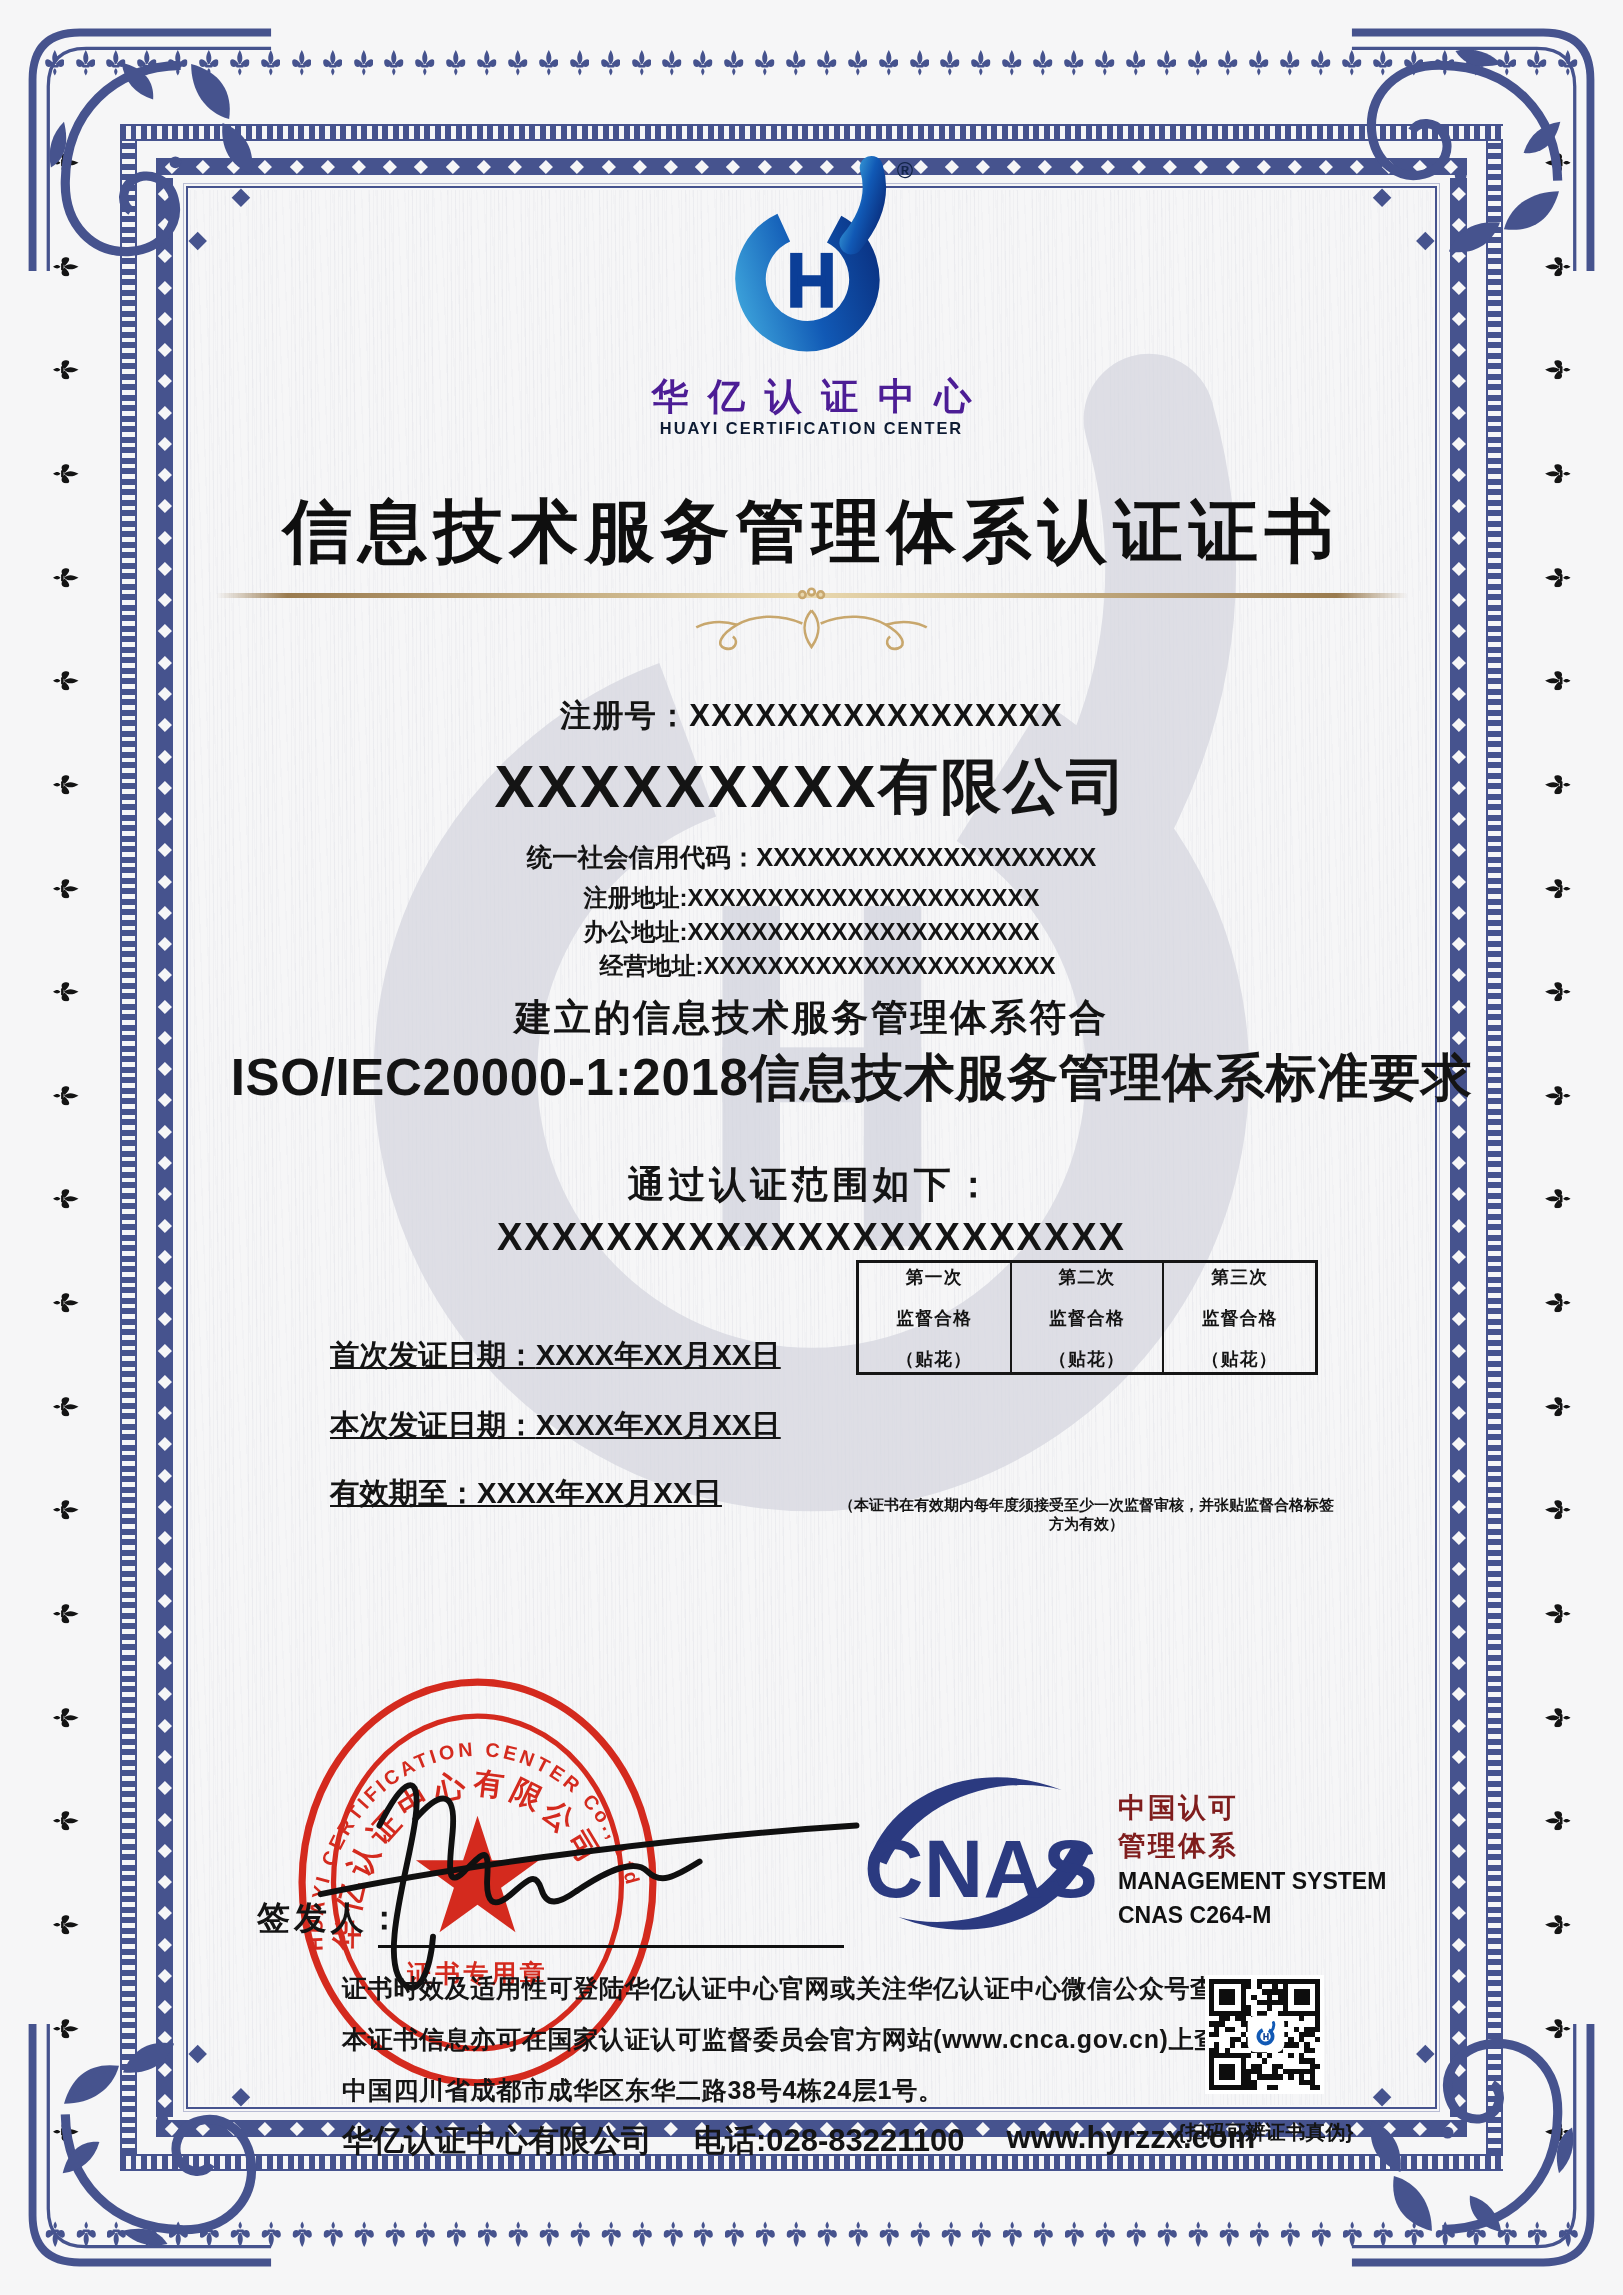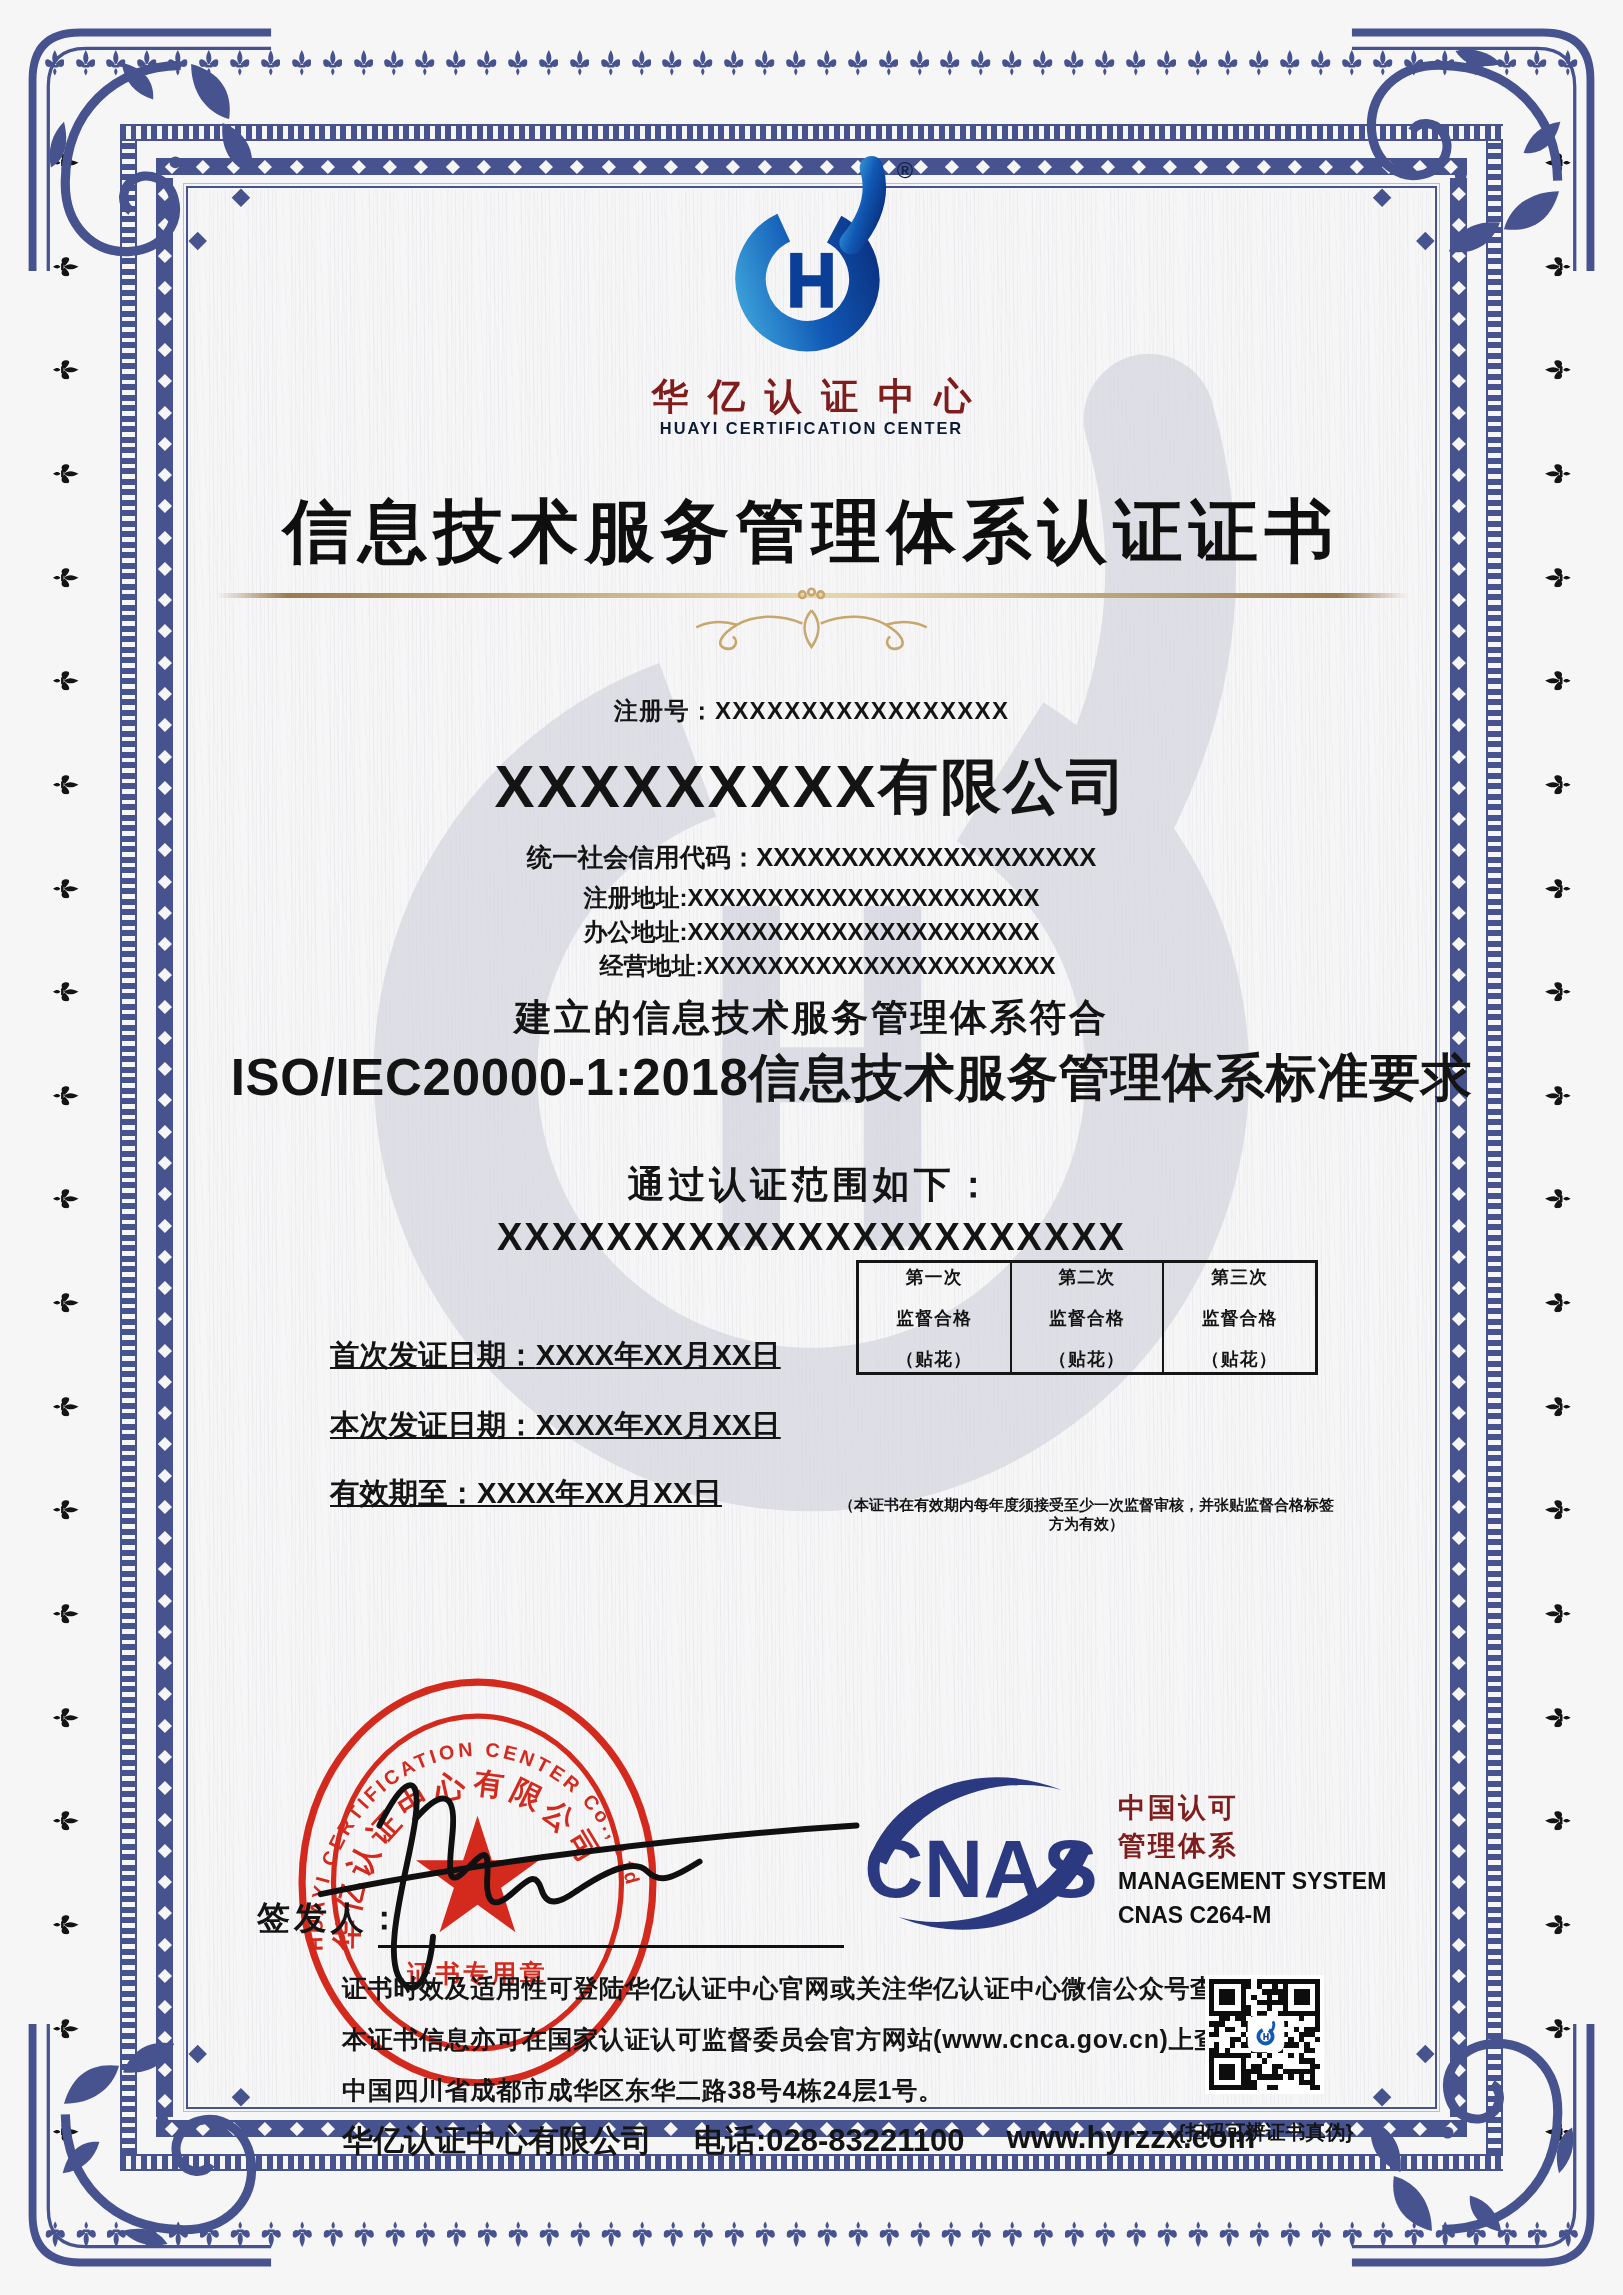--- a/index.html
+++ b/index.html
@@ -45,30 +45,30 @@
   .inner-frame{left:186px;top:186px;right:186px;bottom:186px;border:2px solid #46538e;
                outline:0.7px solid #b9bdd4;outline-offset:2px;}
   .corner{width:249px;height:249px;color:#46538e;}
   .corner-tl{left:26px;top:26px;}
   .corner-tr{right:26px;top:26px;transform:rotate(90deg);}
   .corner-br{right:26px;bottom:26px;transform:rotate(180deg);}
   .corner-bl{left:26px;bottom:26px;transform:rotate(270deg);}
 
   
   .logo-svg{left:710px;top:152px;width:203px;height:216px;}
-  .brand-cn{top:372px;font-size:37px;font-weight:900;letter-spacing:19.6px;text-indent:19.6px;color:#7f1d1d;}
+  .brand-cn{top:372px;font-size:37px;font-weight:900;letter-spacing:19.6px;text-indent:19.6px;color:#4c1d95;}
   .brand-en{top:419px;font-size:16.4px;font-weight:800;letter-spacing:2px;color:#0d1b33;}
 
   .cert-title{top:486px;font-size:69px;font-weight:900;letter-spacing:6.5px;color:#0f0f0f;}
   .gold-line{left:216px;top:593px;width:1192px;height:4.6px;
      background:linear-gradient(90deg,rgba(154,123,79,0),#9a7b4f 6%,#e9d8ae 50%,#9a7b4f 94%,rgba(154,123,79,0));}
   .gold-orn{left:674px;top:584px;width:275px;height:79px;color:#c8a76d;}
 
   
-  .regno{top:695px;font-size:24px;font-weight:800;letter-spacing:1.3px;}
+  .regno{top:695px;font-size:31px;font-weight:800;letter-spacing:1.3px;}
   .company{top:747px;font-size:60px;font-weight:900;letter-spacing:2.6px;}
   .credit{top:840px;font-size:25.5px;font-weight:800;}
   .addr1{top:882px;font-size:24px;font-weight:800;}
   .addr2{top:916px;font-size:24px;font-weight:800;}
   .addr3{top:950px;font-size:24px;font-weight:800;padding-left:16px;}
 
   .conform{top:993px;font-size:37px;font-weight:900;letter-spacing:2.6px;}
   .standard{top:1044px;font-size:51px;font-weight:900;letter-spacing:0.7px;padding-left:40px;}
   .scope-label{top:1160px;font-size:37px;font-weight:900;letter-spacing:3.9px;}
   .scope-value{top:1216px;font-size:38px;font-weight:800;letter-spacing:2px;}

